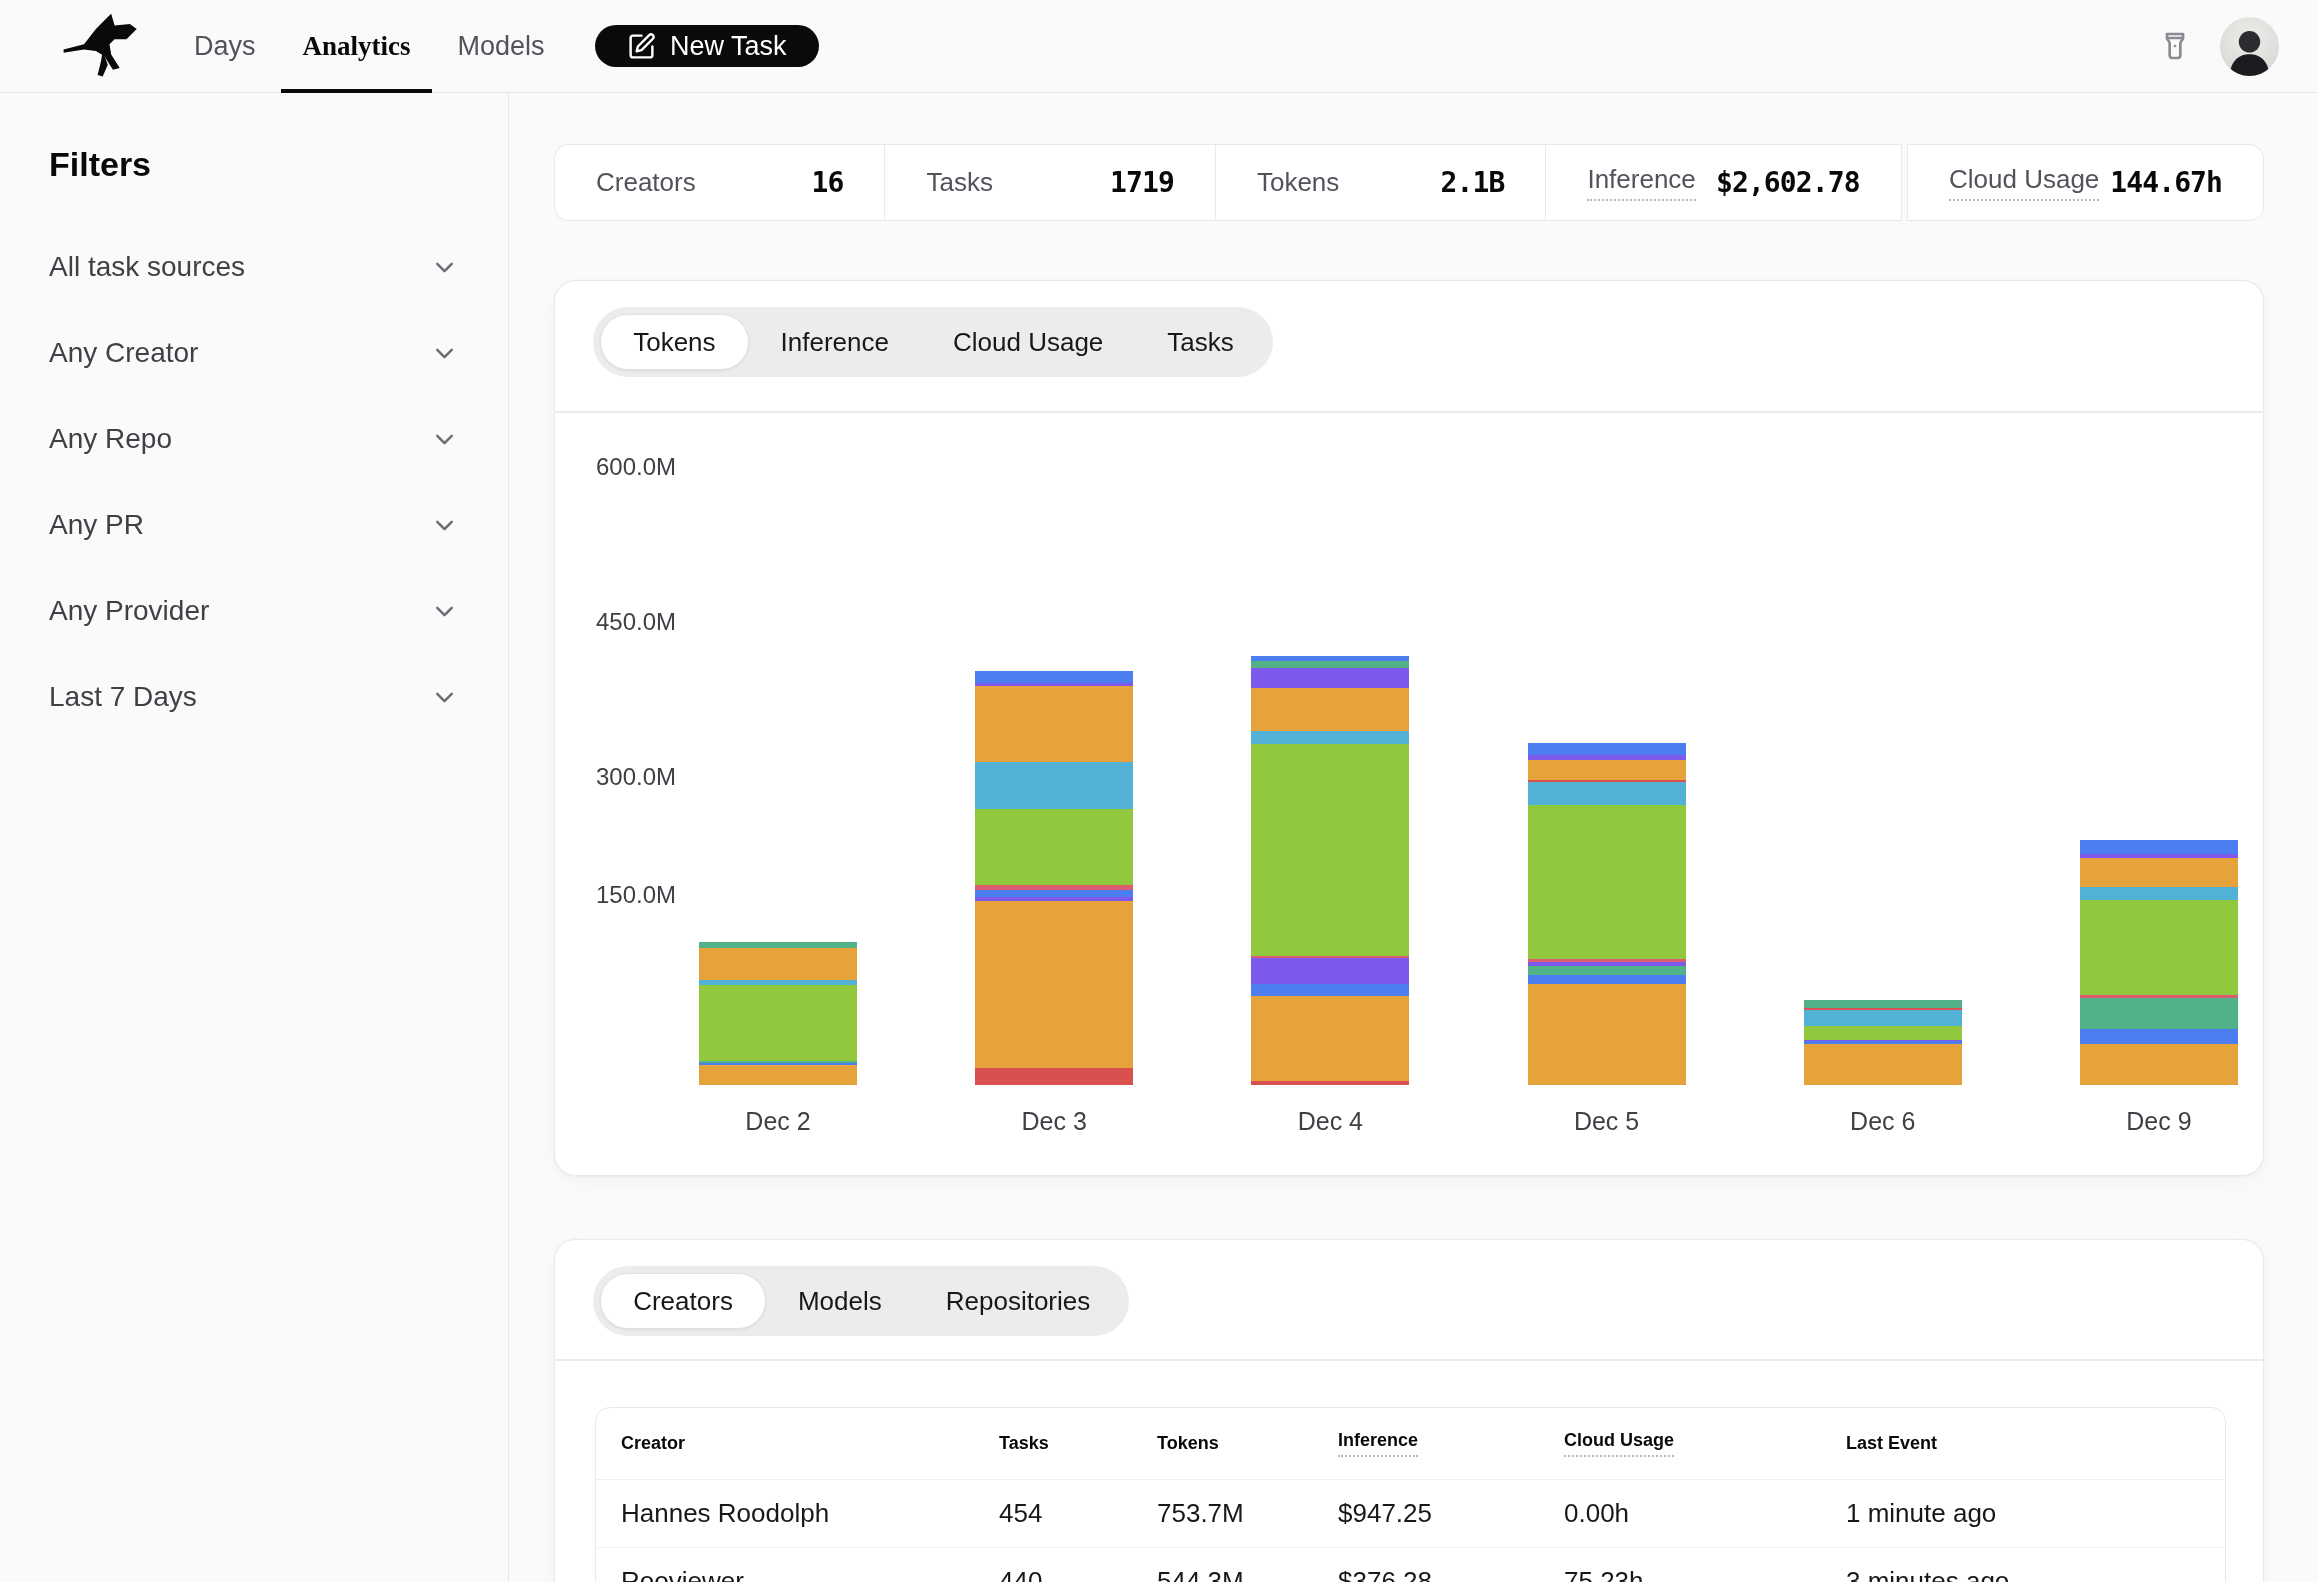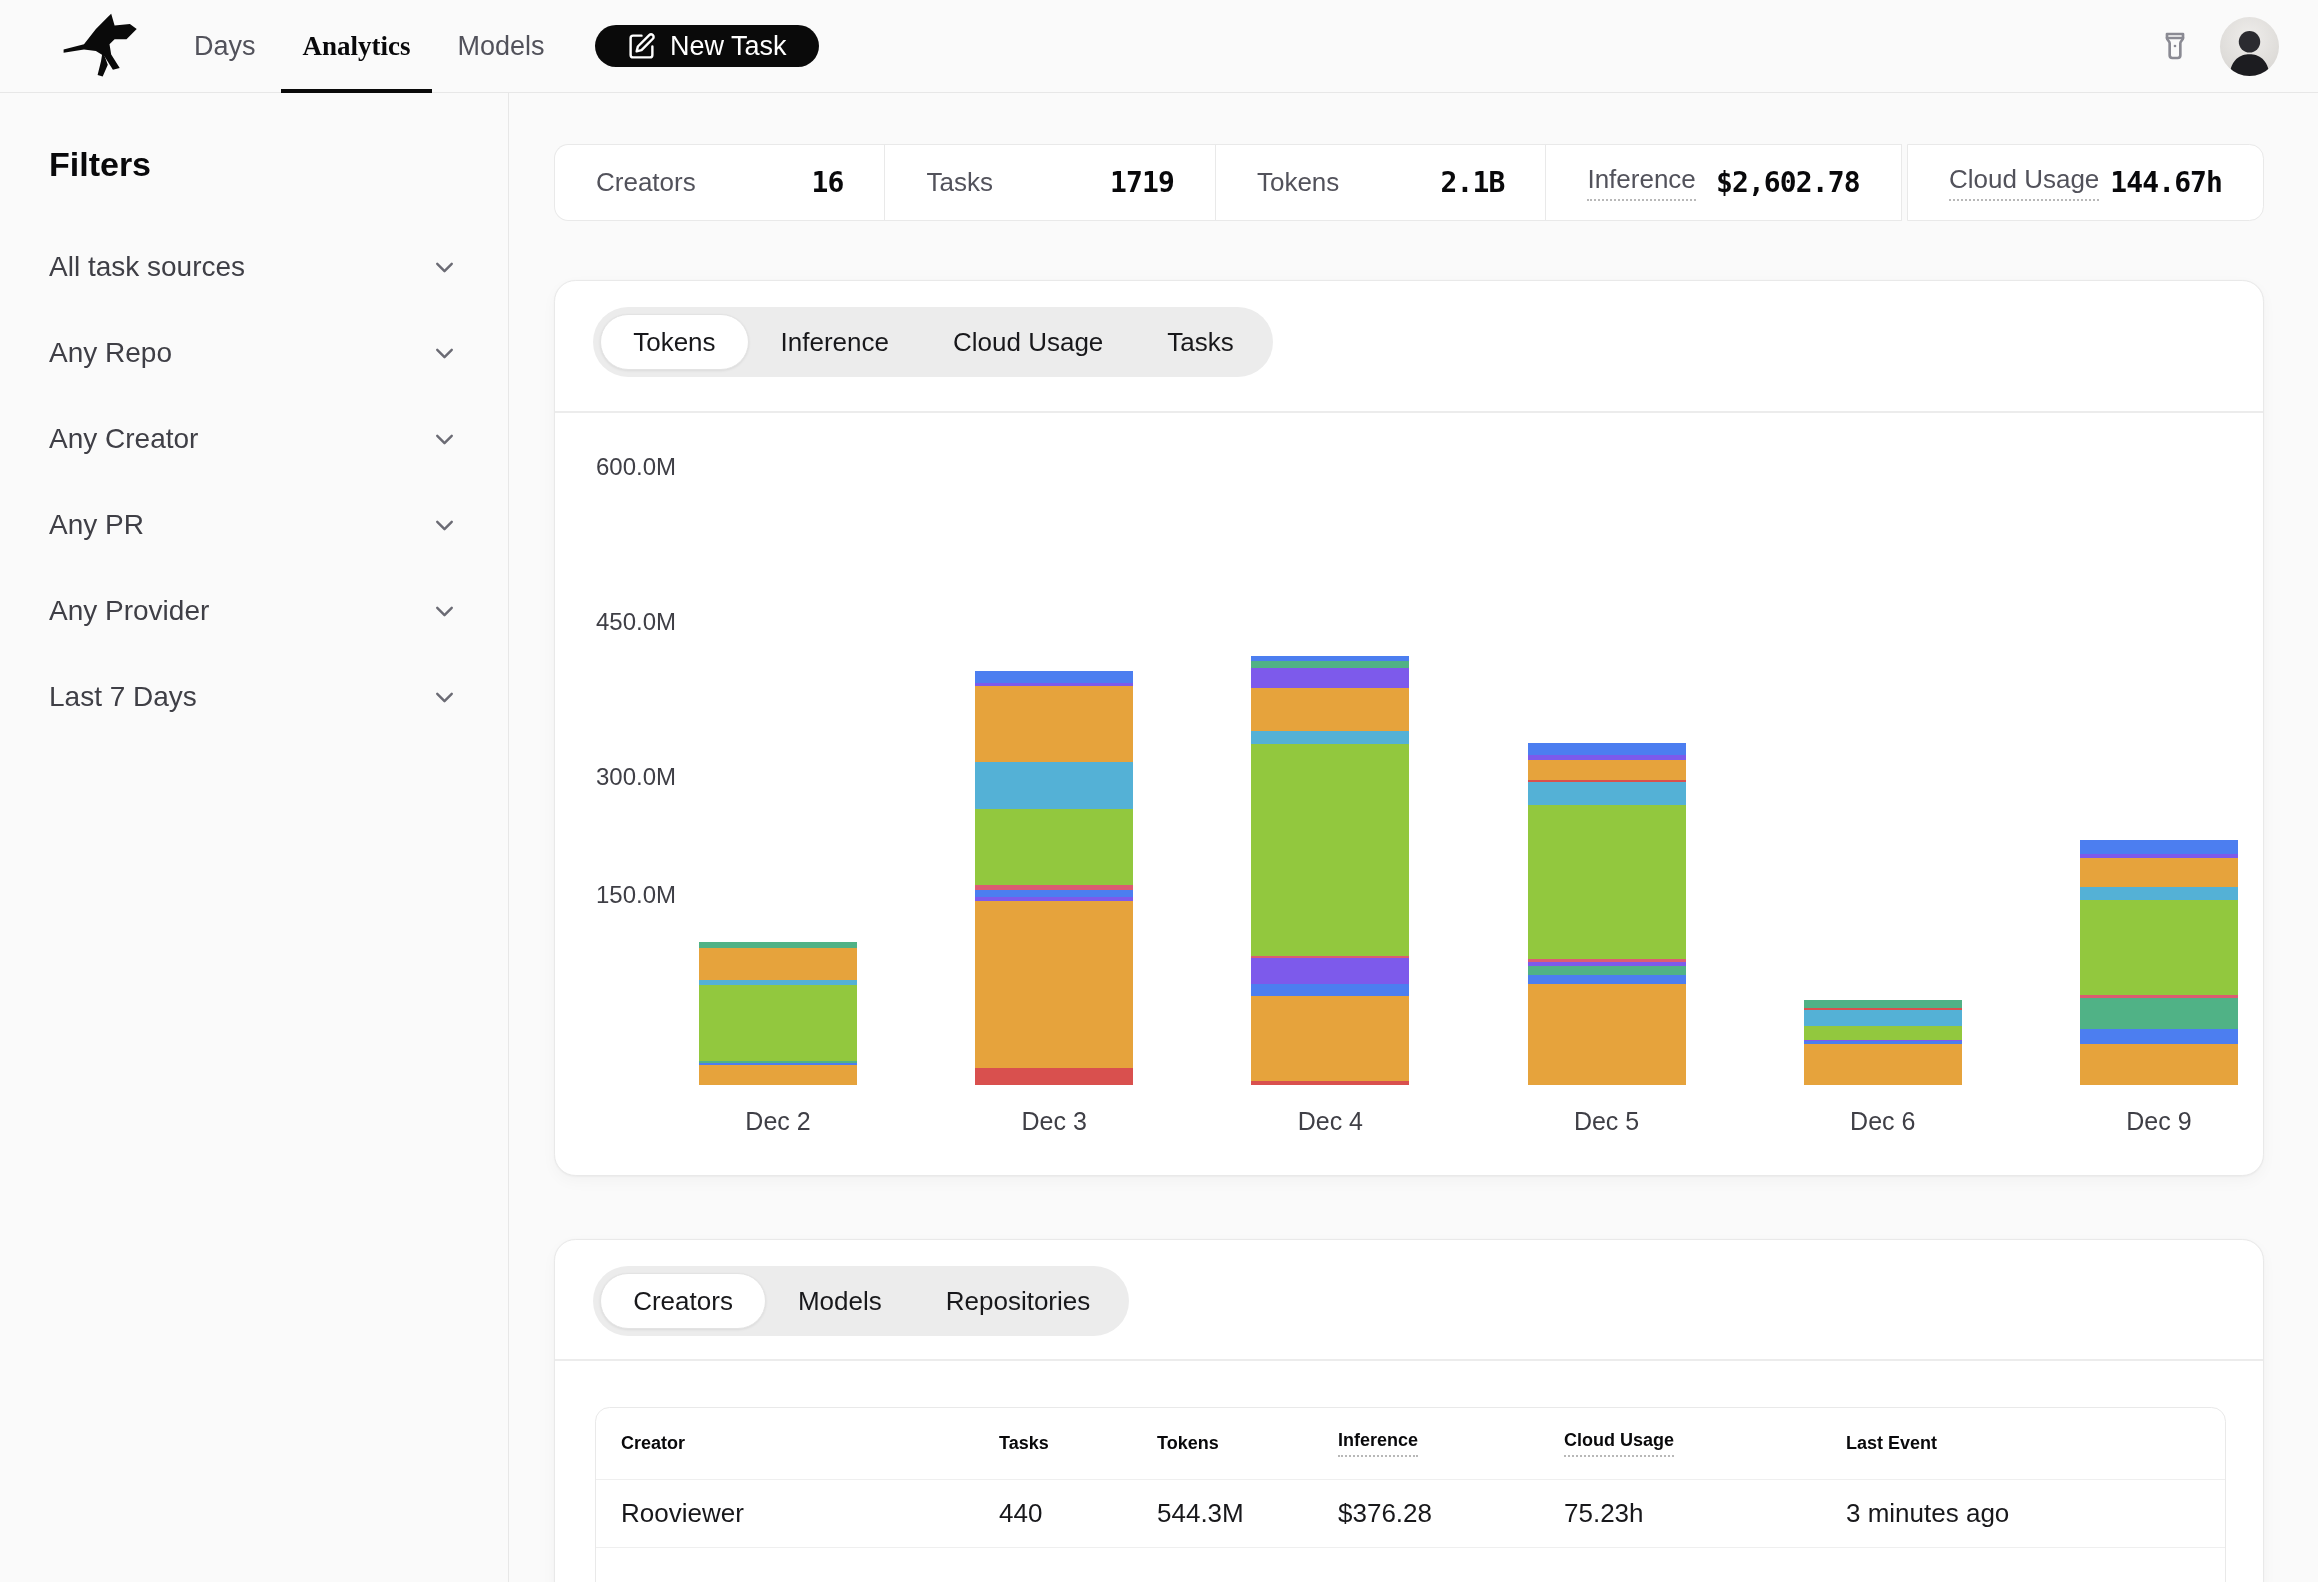--- a/index.html
+++ b/index.html
@@ -131,29 +131,29 @@
   <div id="filter-list">
       <div class="filter-row">
         <span class="filter-label">All task sources</span>
         <span style="display:flex;">
           <svg width="29" height="29" viewBox="0 0 24 24" fill="none" stroke="#6b6b74" stroke-width="2" stroke-linecap="round" stroke-linejoin="round">
             <polyline points="6 9 12 15 18 9"></polyline>
           </svg>
         </span>
       </div>
       <div class="filter-row">
+        <span class="filter-label">Any Creator</span>
+        <span style="display:flex;">
+          <svg width="29" height="29" viewBox="0 0 24 24" fill="none" stroke="#6b6b74" stroke-width="2" stroke-linecap="round" stroke-linejoin="round">
+            <polyline points="6 9 12 15 18 9"></polyline>
+          </svg>
+        </span>
+      </div>
+      <div class="filter-row">
         <span class="filter-label">Any Repo</span>
-        <span style="display:flex;">
-          <svg width="29" height="29" viewBox="0 0 24 24" fill="none" stroke="#6b6b74" stroke-width="2" stroke-linecap="round" stroke-linejoin="round">
-            <polyline points="6 9 12 15 18 9"></polyline>
-          </svg>
-        </span>
-      </div>
-      <div class="filter-row">
-        <span class="filter-label">Any Creator</span>
         <span style="display:flex;">
           <svg width="29" height="29" viewBox="0 0 24 24" fill="none" stroke="#6b6b74" stroke-width="2" stroke-linecap="round" stroke-linejoin="round">
             <polyline points="6 9 12 15 18 9"></polyline>
           </svg>
         </span>
       </div>
       <div class="filter-row">
         <span class="filter-label">Any PR</span>
         <span style="display:flex;">
           <svg width="29" height="29" viewBox="0 0 24 24" fill="none" stroke="#6b6b74" stroke-width="2" stroke-linecap="round" stroke-linejoin="round">
@@ -307,20 +307,28 @@
     <div class="inner-table" id="creators-table">
         <div class="trow head">
           <div>Creator</div>
           <div>Tasks</div>
           <div>Tokens</div>
           <div><span class="cell-inline th-dotted">Inference</span></div>
           <div><span class="cell-inline th-dotted">Cloud Usage</span></div>
           <div>Last Event</div>
         </div>
         <div class="trow body">
+          <div>Hannes Roodolph</div>
+          <div>454</div>
+          <div>753.7M</div>
+          <div>$947.25</div>
+          <div>0.00h</div>
+          <div>1 minute ago</div>
+        </div>
+        <div class="trow body">
           <div>Rooviewer</div>
           <div>440</div>
           <div>544.3M</div>
           <div>$376.28</div>
           <div>75.23h</div>
           <div>3 minutes ago</div>
         </div>
       </div>
   </section>
 </main>

